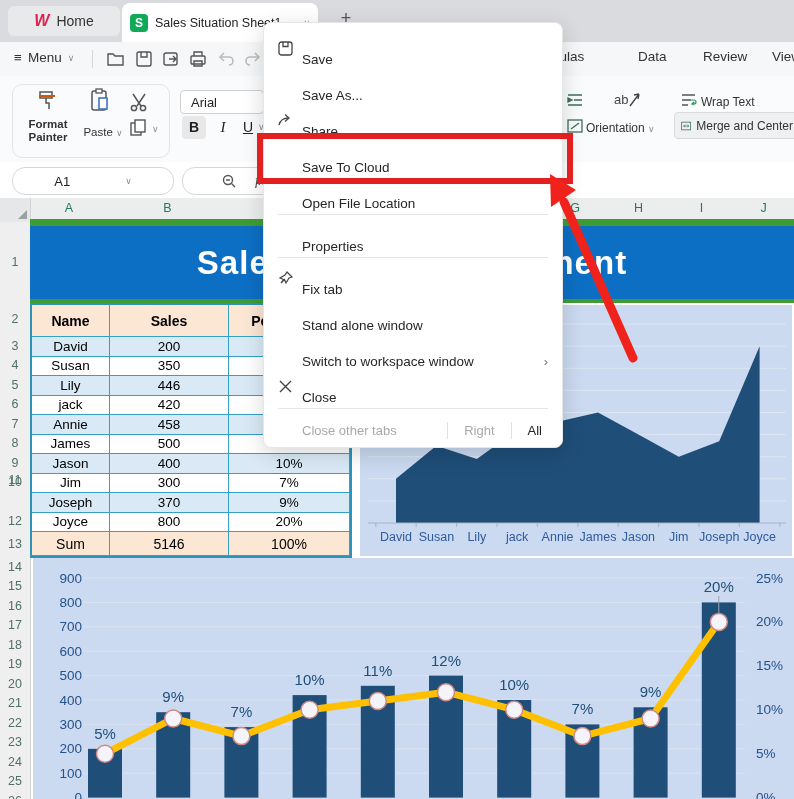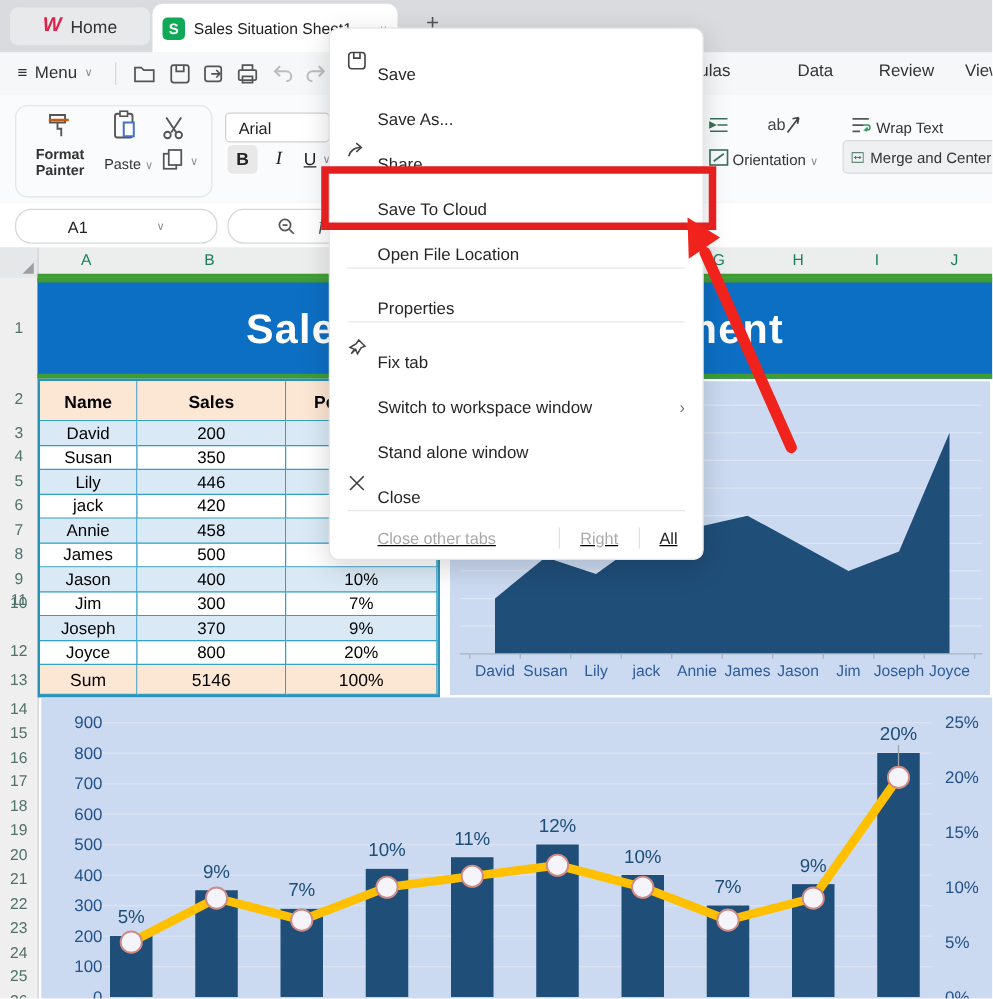--- a/index.html
+++ b/index.html
@@ -81,21 +81,21 @@
   .combo-chart{left:33px;top:558px;width:761px;height:241px;background:var(--chartbg);}
 
   
   .ctx-menu{left:263px;top:22px;width:300px;height:426px;background:#fff;border:1px solid #e6e6e6;
     border-radius:8px;box-shadow:0 6px 22px rgba(0,0,0,.16);z-index:50;padding:8px 0;box-sizing:border-box;}
   .cm-item{position:relative;height:36px;display:flex;align-items:flex-end;padding-left:38px;
     font-size:13.5px;color:#262626;}
   .cm-icon{position:absolute;left:13px;top:9px;width:17px;height:17px;}
   .cm-sub{position:absolute;right:14px;color:#777;font-size:13px;}
   .cm-div{height:1px;background:#e7e7e7;margin:3px 14px;}
-  .cm-footer{height:36px;display:flex;align-items:center;padding:0 20px 0 38px;font-size:13px;text-decoration:underline;}
+  .cm-footer{height:36px;display:flex;align-items:center;padding:0 20px 0 38px;font-size:13px;}
   .cm-footer .gray{color:#a9a9a9;}
   .cm-footer .dark{color:#222;}
   .vsep{width:1px;height:17px;background:#e0e0e0;margin:0 16px;}
 
   .red-box{left:257px;top:133px;width:304px;height:39px;border:6px solid var(--accent);z-index:60;pointer-events:none;}
   .arrow-layer{left:520px;top:160px;width:130px;height:215px;z-index:70;pointer-events:none;}
   svg text{font-family:"Liberation Sans",sans-serif;}
 </style>
 </head>
 <body>
@@ -465,25 +465,25 @@
         <span>Properties</span>
       </div>
       <div class="cm-div"></div>
       <div class="cm-item">
         <span class="cm-icon"><svg width="17" height="17" viewBox="0 0 17 17">
             <path d="M10 2l5 5-3 1-3 5-1.5-3.5L4 13l2.5-3.5L3 8l5-3z" fill="none" stroke="#444" stroke-width="1.2"></path>
           </svg></span>
         <span>Fix tab</span>
       </div>
       <div class="cm-item">
+        <span>Stand alone window</span>
+      </div>
+      <div class="cm-item">
         <span>Switch to workspace window</span>
         <span class="cm-sub">›</span>
-      </div>
-      <div class="cm-item">
-        <span>Stand alone window</span>
       </div>
       <div class="cm-item">
         <span class="cm-icon"><svg width="17" height="17" viewBox="0 0 17 17">
             <path d="M3 3l11 11M14 3L3 14" stroke="#444" stroke-width="1.4"></path>
           </svg></span>
         <span>Close</span>
       </div>
       <div class="cm-div"></div>
       <div class="cm-footer">
         <span class="gray" style="flex:1;">Close other tabs</span>

